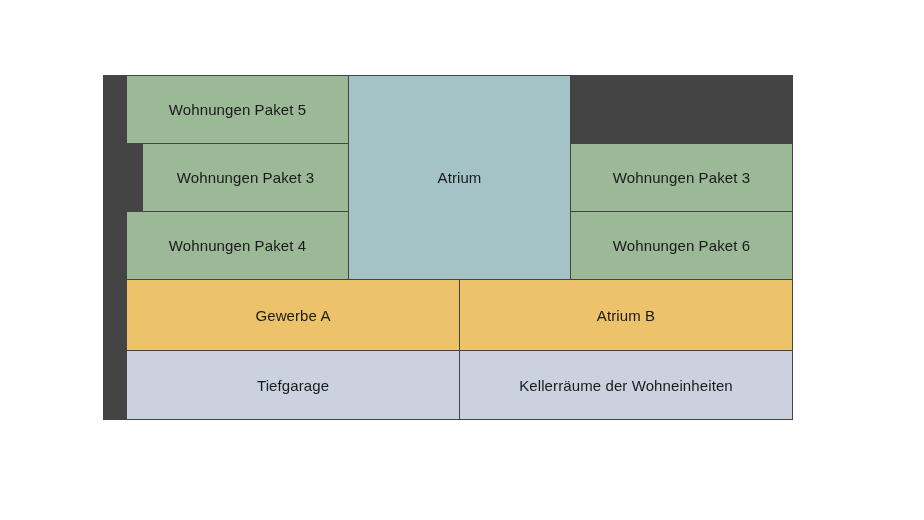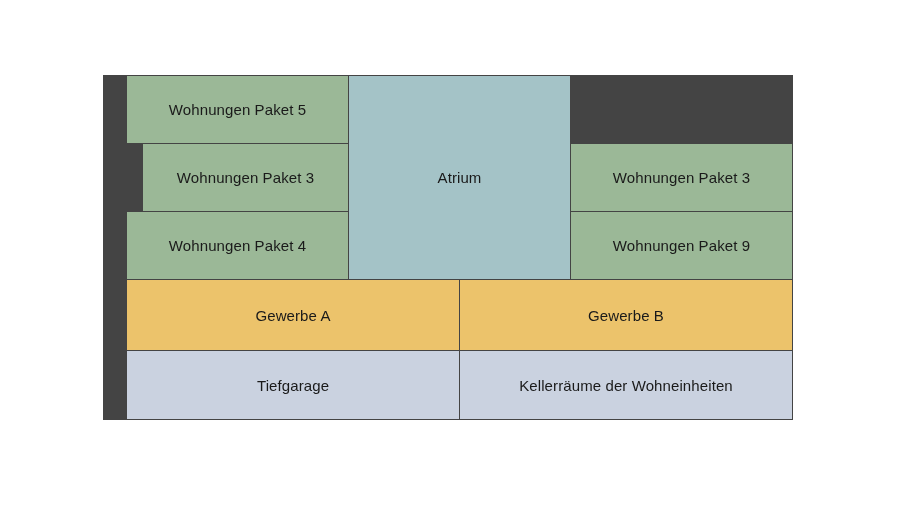--- a/index.html
+++ b/index.html
@@ -77,29 +77,29 @@
 
     <div class="cell residential b-p4">
       <span>Wohnungen Paket 3</span>
     </div>
 
     <div class="cell residential b-p1">
       <span>Wohnungen Paket 4</span>
     </div>
 
     <div class="cell residential b-p2">
-      <span>Wohnungen Paket 9</span>
+      <span>Wohnungen Paket 6</span>
     </div>
 
     <div class="cell commercial b-gewa">
       <span>Gewerbe A</span>
     </div>
 
     <div class="cell commercial b-gewb">
-      <span>Gewerbe B</span>
+      <span>Atrium B</span>
     </div>
 
     <div class="cell basement b-keller">
       <span>Kellerräume der Wohneinheiten</span>
     </div>
 
     <div class="cell basement b-tief">
       <span>Tiefgarage</span>
     </div>
 

